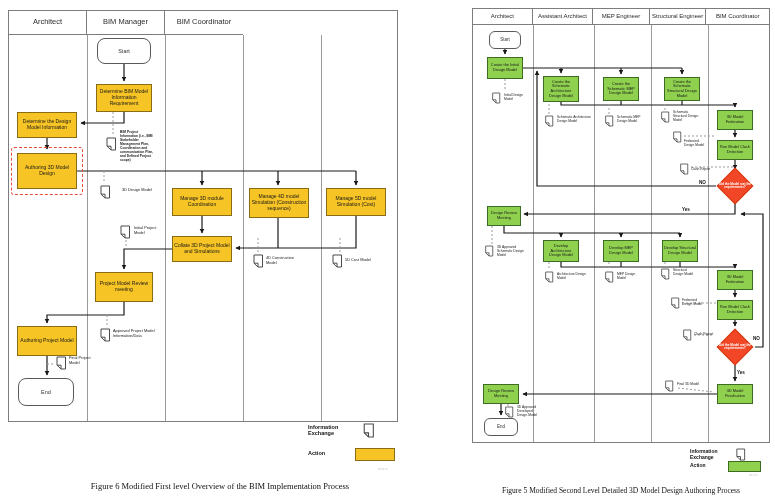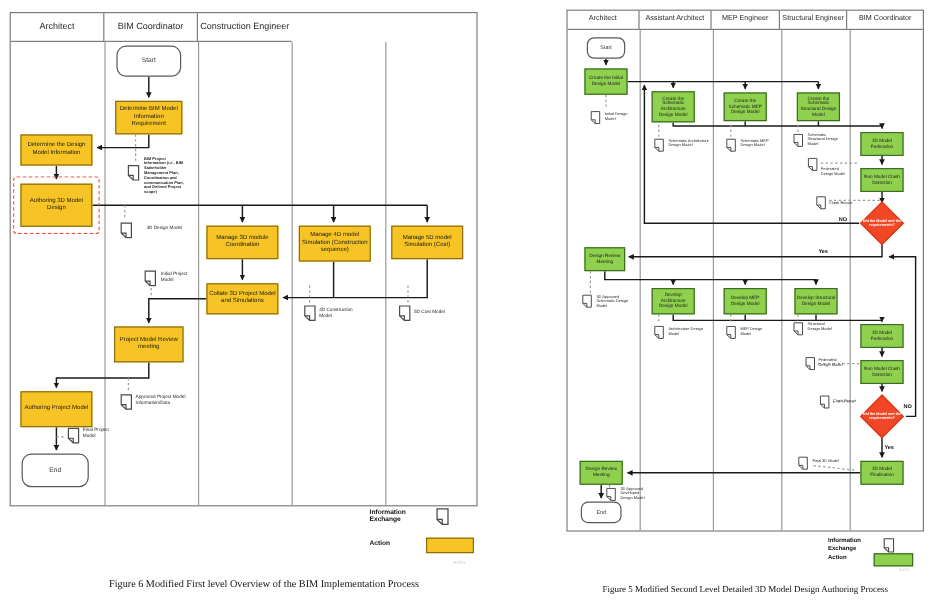--- a/index.html
+++ b/index.html
@@ -44,22 +44,22 @@
     <symbol id="docicon" viewBox="0 0 12 14">
       <path d="M3,1 H10.5 V13 H6 L2,9.2 V1 Z" fill="#ffffff" stroke="#4a4a4a" stroke-width="1"></path>
       <path d="M6,13 V9.2 H2" fill="none" stroke="#4a4a4a" stroke-width="1"></path>
     </symbol>
   </defs>
 </svg>
 
 <div class="panel" style="left:8px;top:10px;width:390px;height:412px">
   <div class="hdrrow">
     <div class="hdr f6hdr" style="width:78px">Architect</div>
+    <div class="hdr f6hdr" style="width:78px">BIM Manager</div>
     <div class="hdr f6hdr" style="width:78px">BIM Coordinator</div>
-    <div class="hdr f6hdr" style="width:78px">Construction Engineer</div>
   </div>
   <div class="vline" style="left:78px;top:24px"></div>
   <div class="vline" style="left:156px;top:24px"></div>
   <div class="vline" style="left:234px;top:24px"></div>
   <div class="vline" style="left:312px;top:24px"></div>
 </div>
 
 <div class="panel" style="left:472px;top:8px;width:298px;height:435px">
   <div class="hdrrow">
     <div class="hdr f7hdr" style="width:60px">Architect</div>

